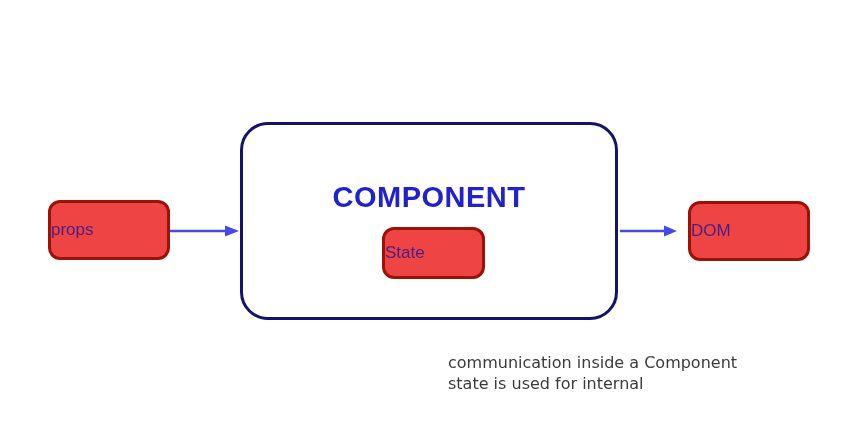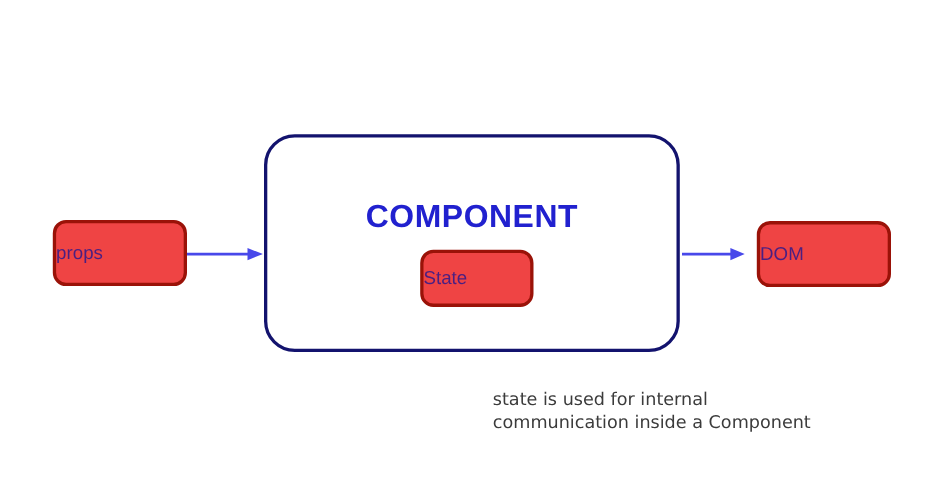--- a/index.html
+++ b/index.html
@@ -87,17 +87,17 @@
   <svg class="arrow arrow-2" width="58" height="16" viewBox="0 0 58 16">
     <line x1="0" y1="8" x2="45" y2="8" stroke="#4848ea" stroke-width="2.4"></line>
     <polygon points="44,2.5 57,8 44,13.5" fill="#4848ea"></polygon>
   </svg>
 
   <div class="small-box dom-box">
     <span>DOM</span>
   </div>
 
   <div class="caption">
+    <div>communication inside a Component</div>
     <div>state is used for internal</div>
-    <div>communication inside a Component</div>
   </div>
 
 </div>
 
 </body></html>

